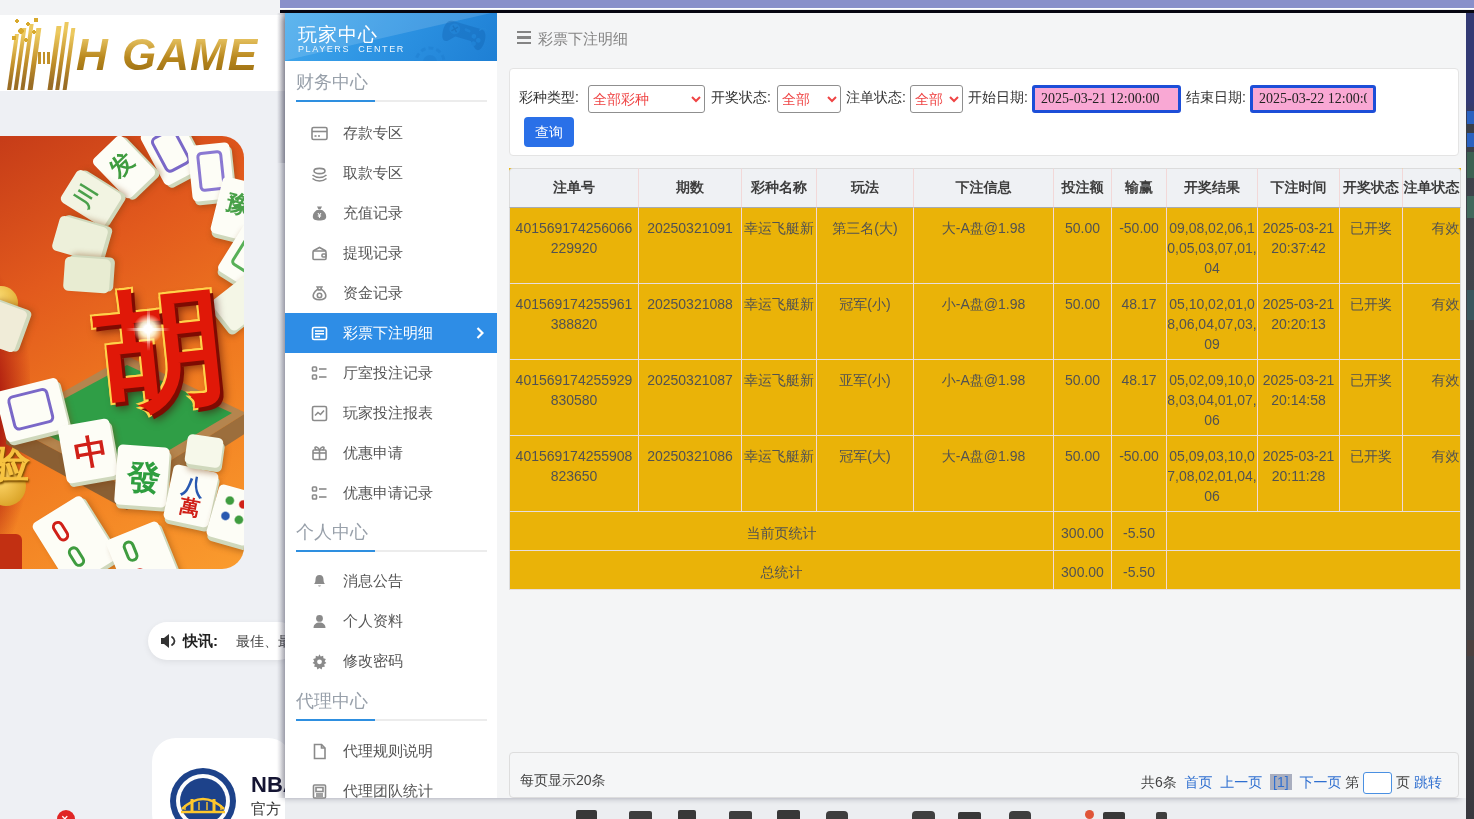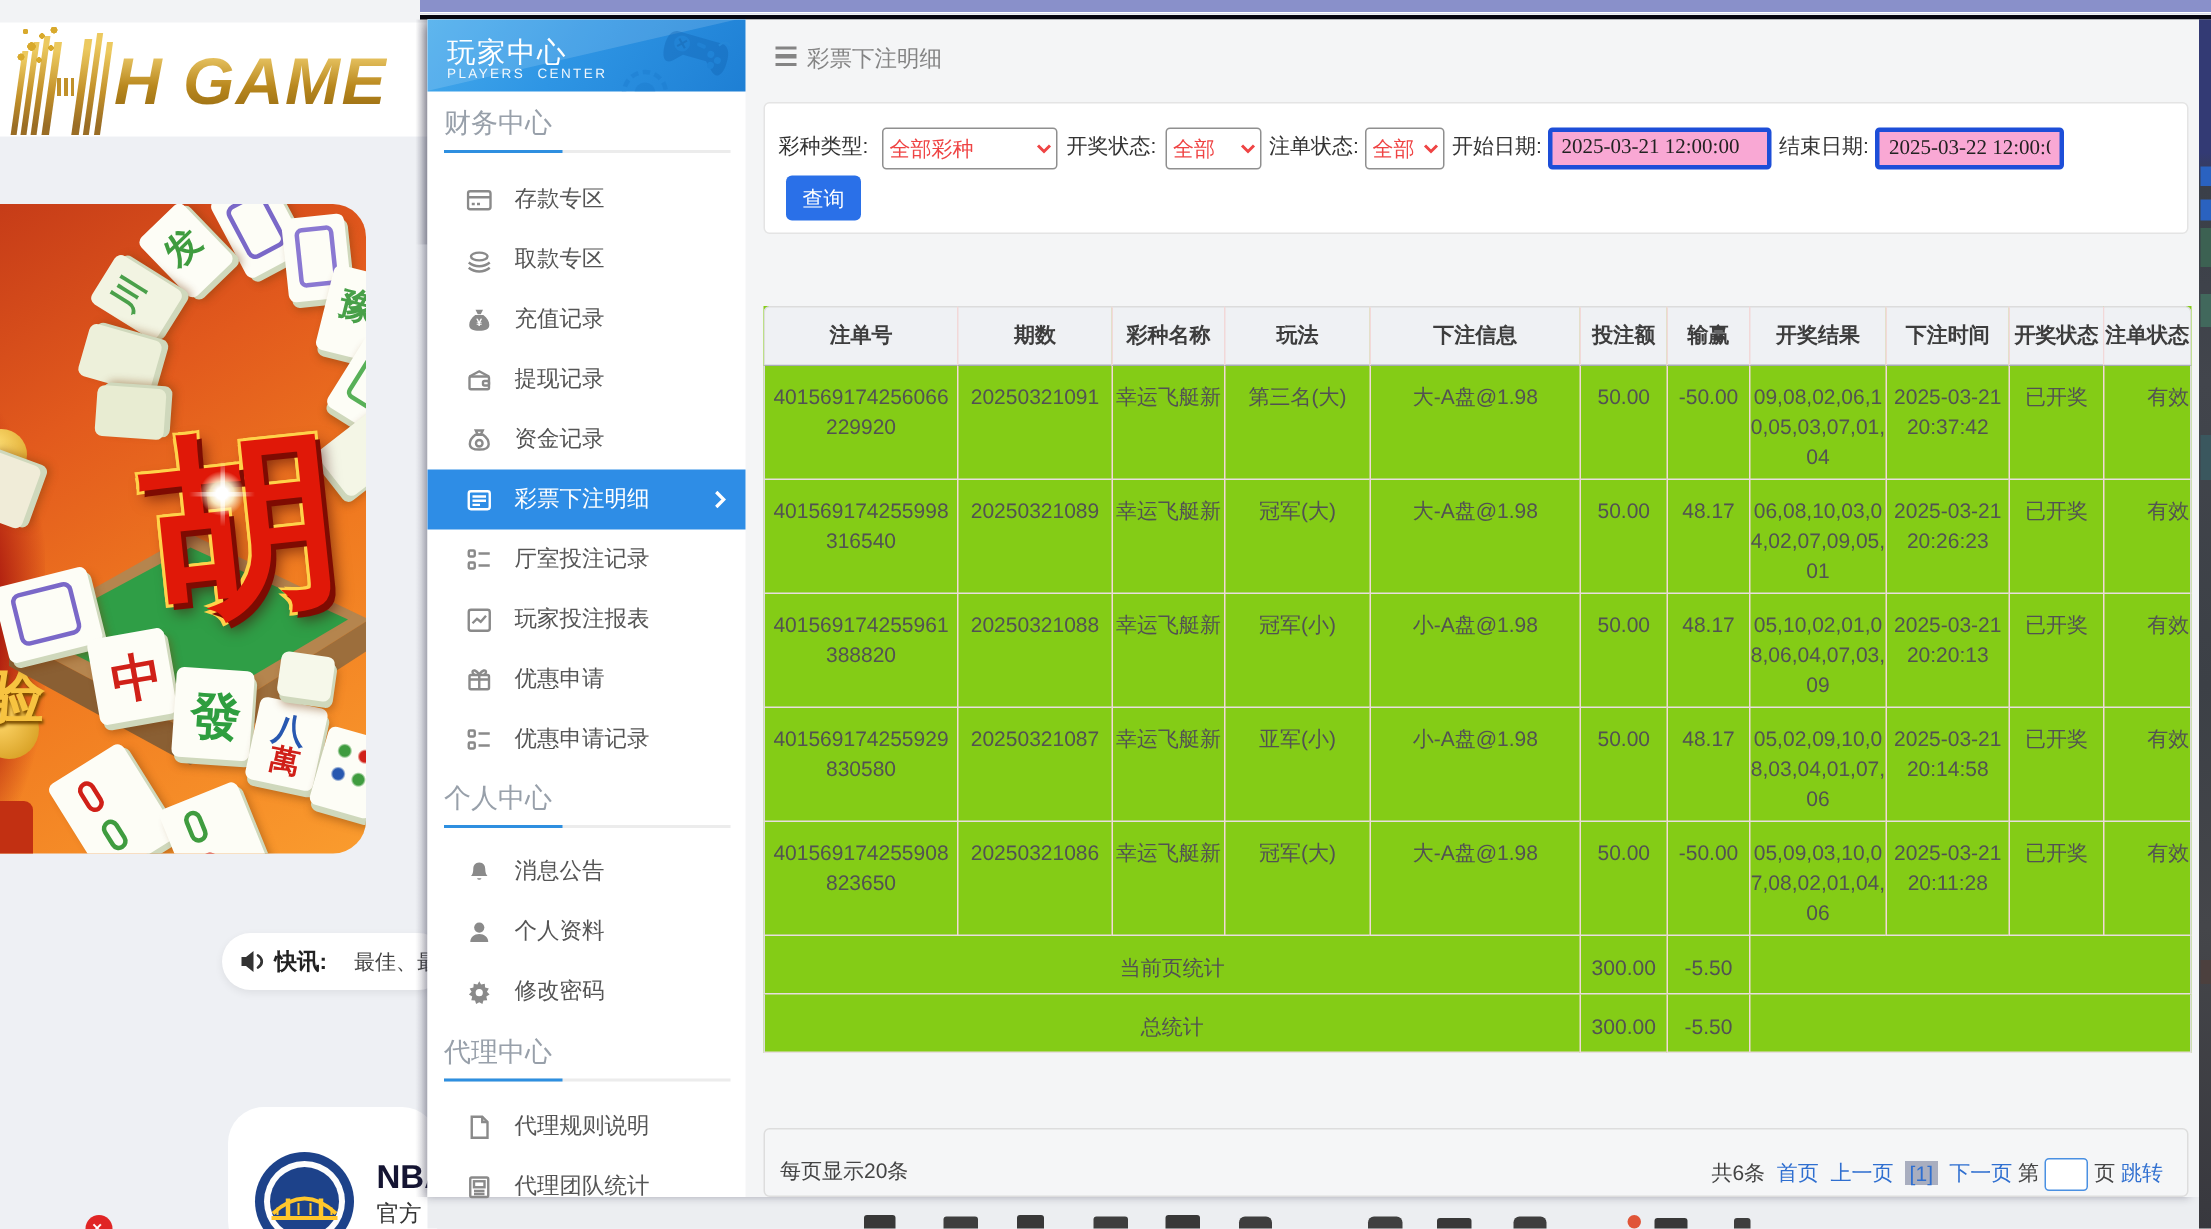--- a/index.html
+++ b/index.html
@@ -52,21 +52,21 @@
 #cticon div{height:2.4px;background:#848484;margin-bottom:2.9px;}
 #ctitle{position:absolute;left:538px;top:30px;font-size:15px;color:#848484;}
 
 #filtercard{position:absolute;left:509px;top:68px;width:950px;height:88px;background:#fff;border:1px solid #e4e4e4;border-radius:4px;}
 .flabel{position:absolute;top:89px;font-size:14px;color:#333;}
 .fsel{position:absolute;top:85px;height:28px;font-size:14px;color:#ef4444;border:1px solid #8f8f8f;border-radius:3px;background:#fff;font-family:"Liberation Sans",sans-serif;}
 .finp{position:absolute;top:85px;height:28px;font-size:14px;color:#222;border:3px solid #1d4ed8;border-radius:3px;background:#f9a8d4;padding:0 6px;font-family:Liberation Serif, serif;}
 #btnquery{position:absolute;left:524px;top:117px;width:50px;height:30px;background:#2a70e8;color:#fff;font-size:14px;border:none;border-radius:4px;text-align:center;line-height:30px;}
 
 
-#tbl{position:absolute;left:509px;top:168px;width:952px;border-collapse:separate;border-spacing:0;table-layout:fixed;background:#84cc16;font-size:14px;color:#525252;margin-top:36px;}
+#tbl{position:absolute;left:509px;top:168px;width:952px;border-collapse:separate;border-spacing:0;table-layout:fixed;background:#eab308;font-size:14px;color:#525252;}
 #tbl th{height:40px;background:#eff1f4;font-weight:bold;font-size:14px;color:#3d3d3d;border-top:1px solid #dcdcdc;border-left:1px solid #f2d8d8;border-bottom:1px solid #a6abb3;padding:0;}
 #tbl th:first-child{border-left:1px solid #dcdcdc;border-top-left-radius:4px;}
 #tbl th:last-child{border-right:1px solid #dcdcdc;border-top-right-radius:4px;}
 #tbl td{border-left:1px solid #f2d8d8;border-bottom:1px solid #e7dede;vertical-align:top;text-align:center;padding:10px 0 0 0;line-height:20px;}
 #tbl td:first-child{border-left:1px solid #dcdcdc;}
 #tbl td:last-child{border-right:1px solid #dcdcdc;padding-left:28px;}
 #tbl tr.dr td{height:76px;}
 #tbl tr.sr td{height:39px;padding-top:11px;}
 
 
@@ -433,33 +433,20 @@
         <td>第三名(大)</td>
         <td>大-A盘@1.98</td>
         <td>50.00</td>
         <td>-50.00</td>
         <td>09,08,02,06,1<br>0,05,03,07,01,<br>04</td>
         <td>2025-03-21<br>20:37:42</td>
         <td>已开奖</td>
         <td>有效</td>
     </tr>
     <tr class="dr">
-      <td>401569174255998<br>316540</td>
-        <td>20250321089</td>
-        <td>幸运飞艇新</td>
-        <td>冠军(大)</td>
-        <td>大-A盘@1.98</td>
-        <td>50.00</td>
-        <td>48.17</td>
-        <td>06,08,10,03,0<br>4,02,07,09,05,<br>01</td>
-        <td>2025-03-21<br>20:26:23</td>
-        <td>已开奖</td>
-        <td>有效</td>
-    </tr>
-    <tr class="dr">
       <td>401569174255961<br>388820</td>
         <td>20250321088</td>
         <td>幸运飞艇新</td>
         <td>冠军(小)</td>
         <td>小-A盘@1.98</td>
         <td>50.00</td>
         <td>48.17</td>
         <td>05,10,02,01,0<br>8,06,04,07,03,<br>09</td>
         <td>2025-03-21<br>20:20:13</td>
         <td>已开奖</td>

